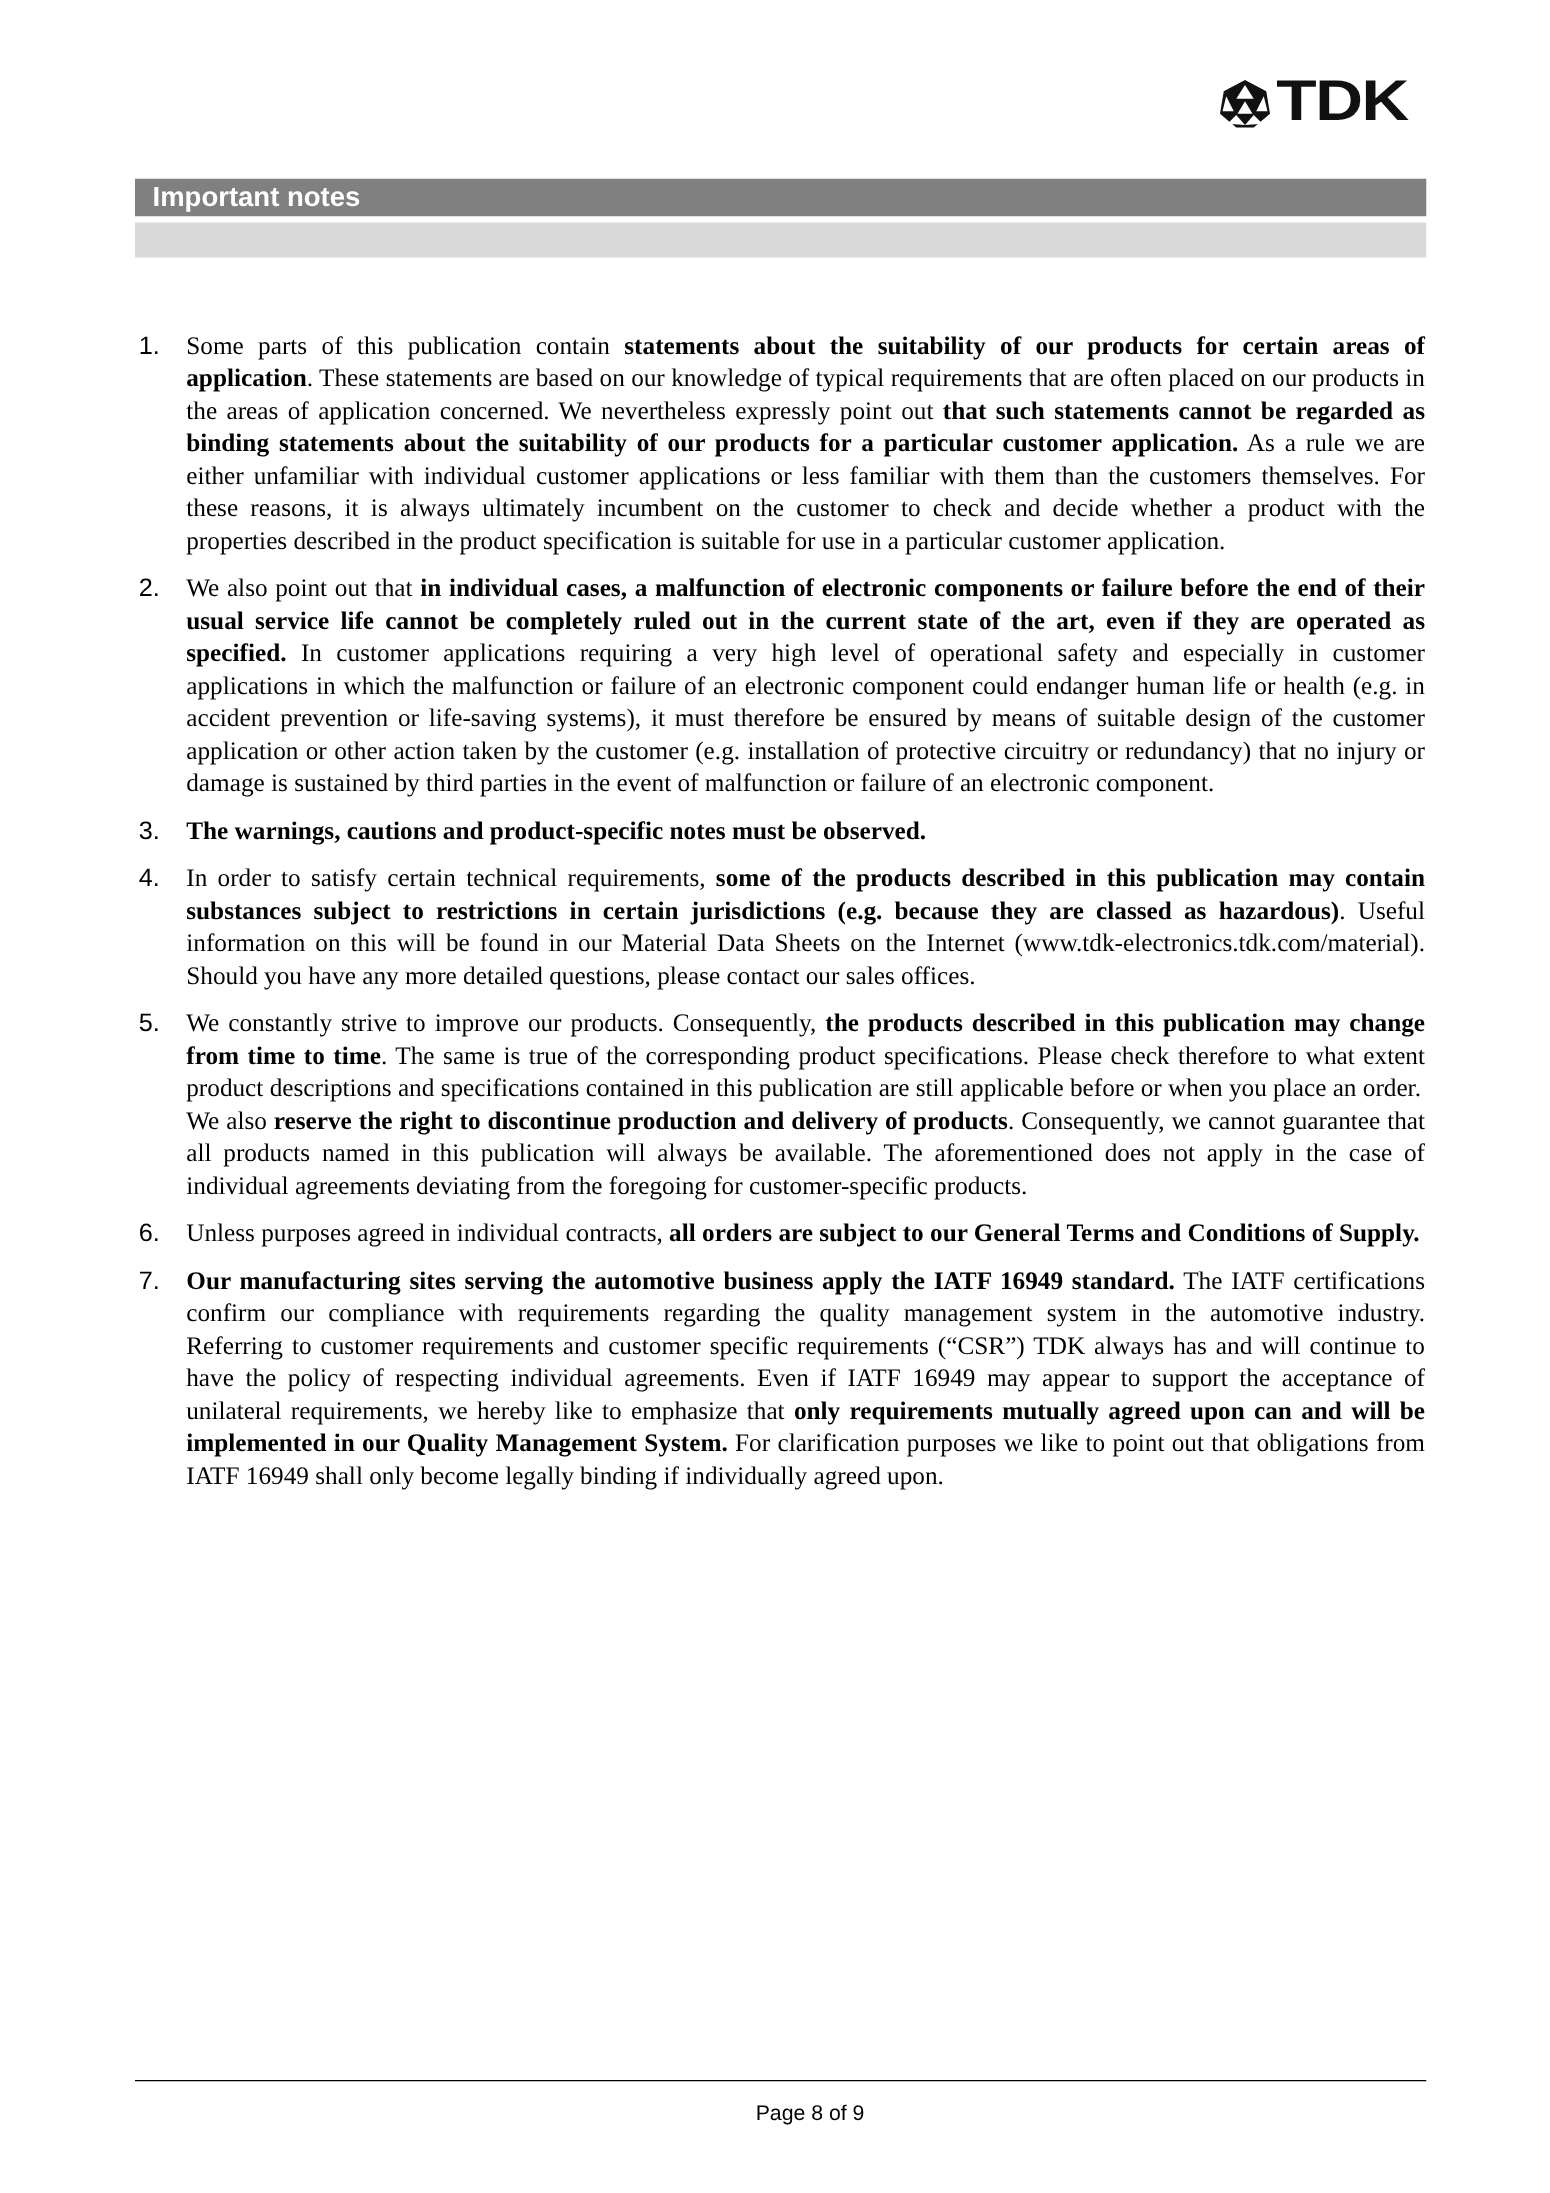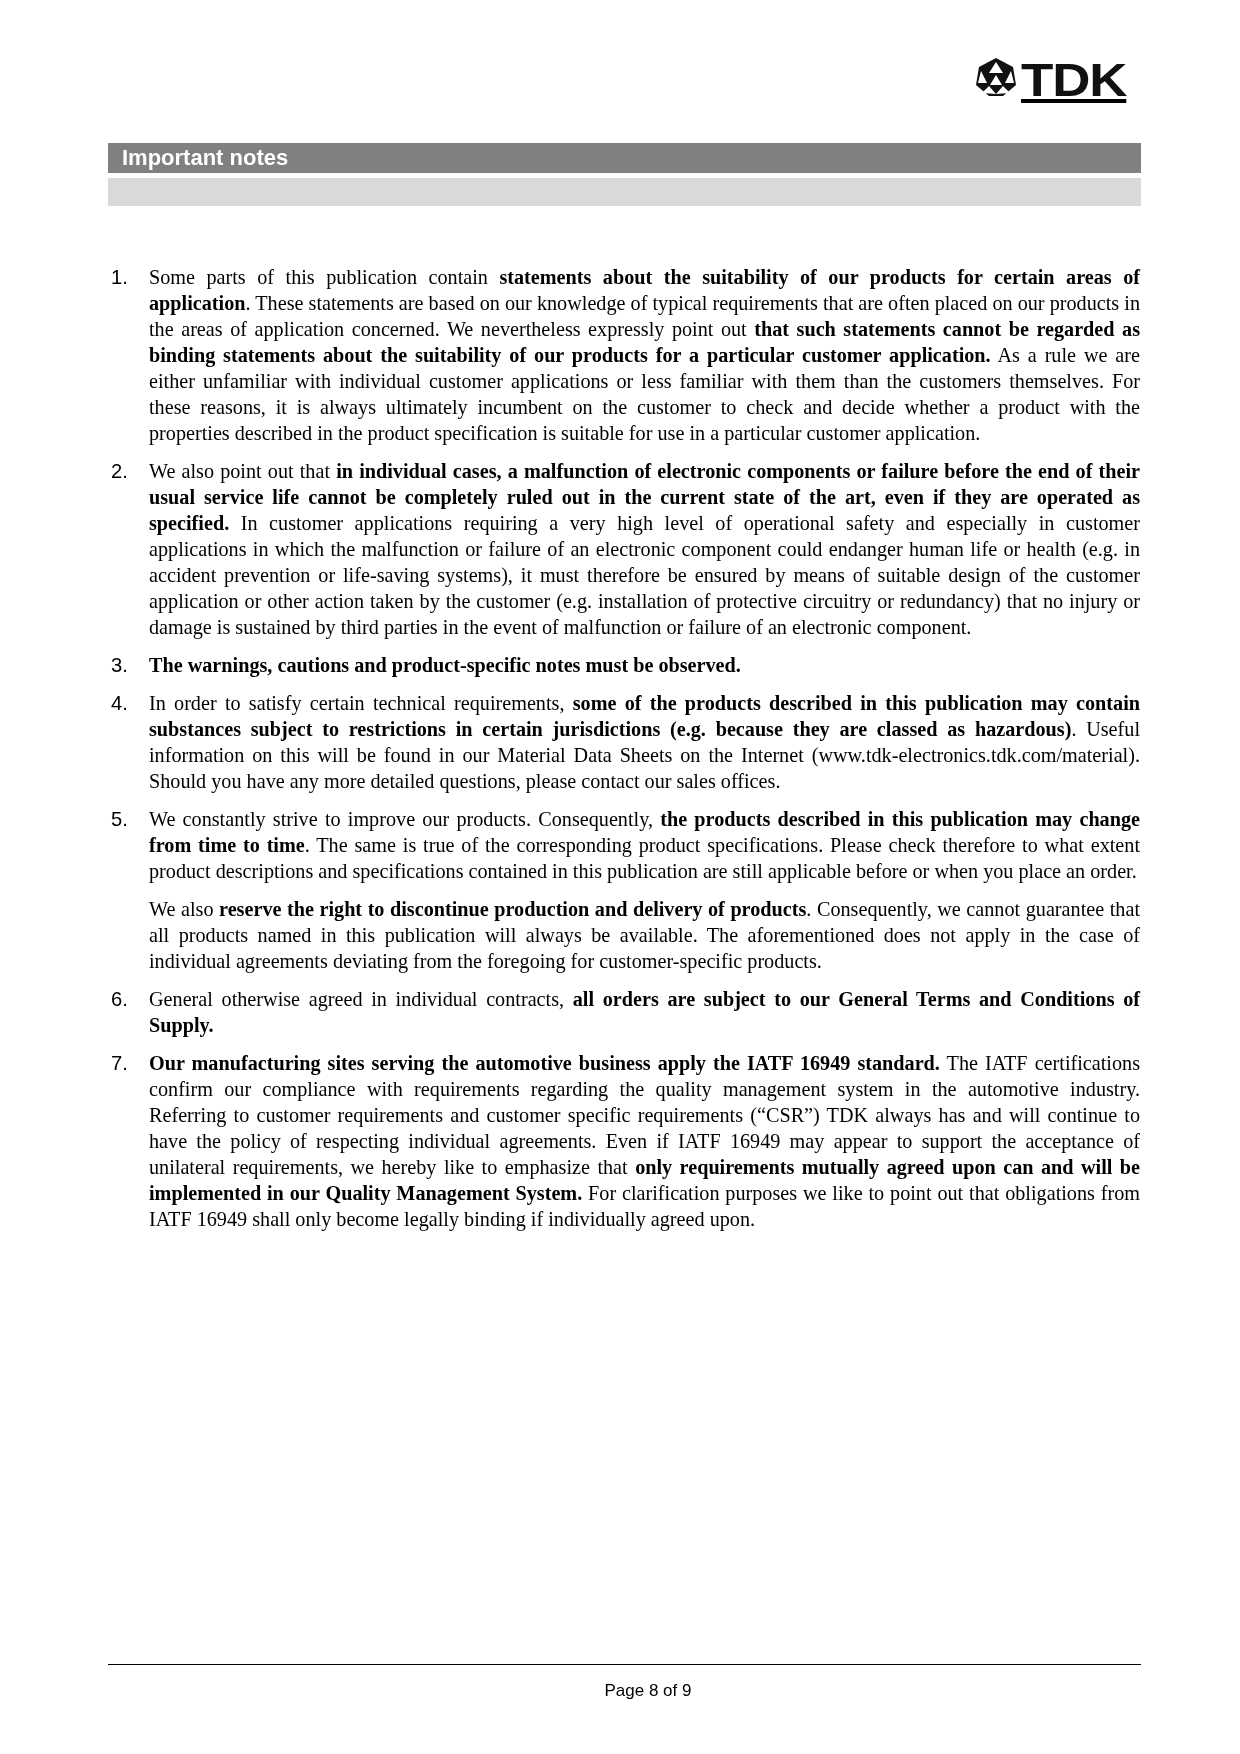--- a/index.html
+++ b/index.html
@@ -13,23 +13,22 @@
       position: relative;
       overflow: hidden;
       font-family: "Liberation Sans", sans-serif;
       color: #000;
     }
     .logo {
       position: absolute;
       left: 975px;
       top: 57px;
       display: flex;
-      align-items: flex-start;
+      align-items: flex-end;
       gap: 4px;
-      text-decoration: underline;
     }
     .logo svg { display: block; }
     .logo-text {
       font-family: "Liberation Sans", sans-serif;
       font-weight: bold;
       font-size: 46px;
       letter-spacing: -1px;
       line-height: 1;
       color: #111;
       transform: scaleX(1.15);
@@ -83,21 +82,21 @@
     .num {
       position: absolute;
       left: 0;
       top: 0;
     }
     .para {
       text-align: justify;
       margin: 0;
       font-family: Liberation Serif, serif;
     }
-    .para + .para { margin-top: 12px; }
+    .para + .para { }
     b { font-weight: bold; }
     .footer-line {
       position: absolute;
       left: 108px;
       top: 1664px;
       width: 1033px;
       height: 0;
       border-top: 1.5px solid #000;
     }
     .footer-text {
@@ -150,21 +149,21 @@
         <span class="num">4.</span>
         <p class="para"><span>In order to satisfy certain technical requirements, </span><b>some of the products described in this publication may contain substances subject to restrictions in certain jurisdictions (e.g. because they are classed as hazardous)</b><span>. Useful information on this will be found in our Material Data Sheets on the Internet (www.tdk-electronics.tdk.com/material). Should you have any more detailed questions, please contact our sales offices.</span></p>
       </li>
       <li>
         <span class="num">5.</span>
         <p class="para"><span>We constantly strive to improve our products. Consequently, </span><b>the products described in this publication may change from time to time</b><span>. The same is true of the corresponding product specifications. Please check therefore to what extent product descriptions and specifications contained in this publication are still applicable before or when you place an order.</span></p>
         <p class="para"><span>We also </span><b>reserve the right to discontinue production and delivery of products</b><span>. Consequently, we cannot guarantee that all products named in this publication will always be available. The aforementioned does not apply in the case of individual agreements deviating from the foregoing for customer-specific products.</span></p>
       </li>
       <li>
         <span class="num">6.</span>
-        <p class="para"><span>General otherwise agreed in individual contracts, </span><b>all orders are subject to our General Terms and Conditions of Supply.</b></p>
+        <p class="para"><span>Unless purposes agreed in individual contracts, </span><b>all orders are subject to our General Terms and Conditions of Supply.</b></p>
       </li>
       <li>
         <span class="num">7.</span>
         <p class="para"><b>Our manufacturing sites serving the automotive business apply the IATF 16949 standard.</b><span> The IATF certifications confirm our compliance with requirements regarding the quality management system in the automotive industry. Referring to customer requirements and customer specific requirements (“CSR”) TDK always has and will continue to have the policy of respecting individual agreements. Even if IATF 16949 may appear to support the acceptance of unilateral requirements, we hereby like to emphasize that </span><b>only requirements mutually agreed upon can and will be implemented in our Quality Management System.</b><span> For clarification purposes we like to point out that obligations from IATF 16949 shall only become legally binding if individually agreed upon.</span></p>
       </li>
     </ol>
 </div>
 
 <div class="footer-line"></div>
 <div class="footer-text">Page 8 of 9</div>

